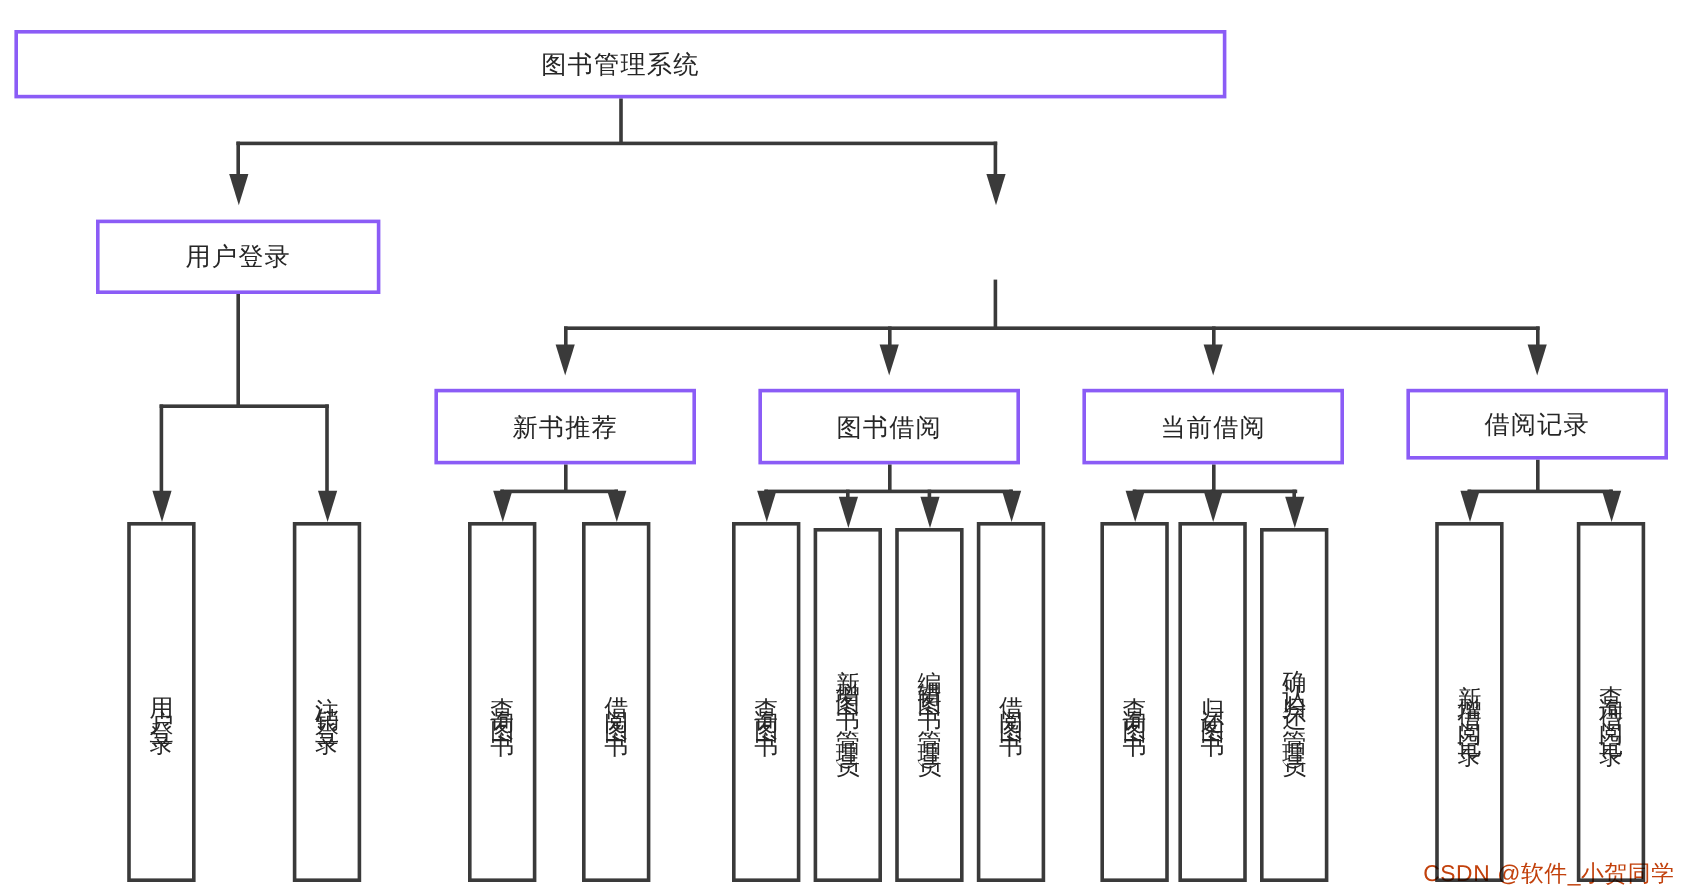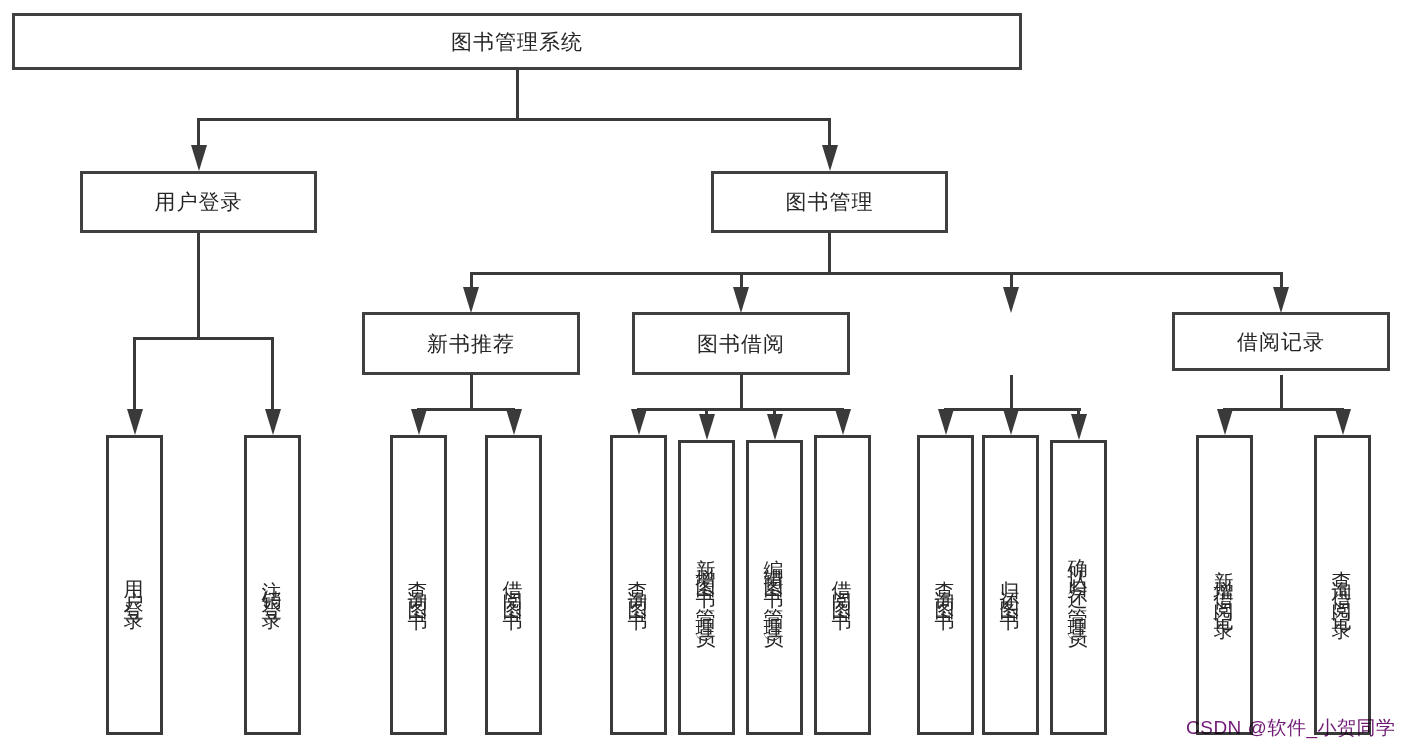--- a/index.html
+++ b/index.html
@@ -9,28 +9,29 @@
     width: 1405px;
     height: 747px;
     background: #ffffff;
     font-family: "Liberation Sans", "DejaVu Sans", sans-serif;
     color: #262626;
     overflow: hidden;
   }
   .node {
     position: absolute;
     background: #ffffff;
-    border: 3px solid #404040;
+    border: 3px solid #8b5cf6;
     display: flex;
     align-items: center;
     justify-content: center;
     font-size: 21px;
     letter-spacing: 1px;
     color: #262626;
     z-index: 2;
+    margin-top: 12px;
   }
   .leaf {
     position: absolute;
     width: 57px;
     background: #ffffff;
     border: 3px solid #3a3a3a;
     display: flex;
     align-items: center;
     justify-content: center;
     z-index: 2;
@@ -52,21 +53,21 @@
     border-right: 8px solid transparent;
     border-top: 26px solid #3a3a3a;
     z-index: 1;
   }
   .watermark {
     position: absolute;
     left: 1186px;
     top: 715px;
     font-size: 19px;
     letter-spacing: 0.5px;
-    color: #701a75;
+    color: #c2410c;
     mix-blend-mode: multiply;
     z-index: 5;
     white-space: nowrap;
   }
 </style>
 </head>
 <body>
 
 <div id="canvas">
 
@@ -126,26 +127,26 @@
   <div class="hl" style="left:1223px;top:408px;width:121px"></div>
   <div class="vl" style="left:1223px;top:408px;height:6px"></div>
   <div class="tri" style="left:1216.5px;top:409px"></div>
   <div class="vl" style="left:1341px;top:408px;height:6px"></div>
   <div class="tri" style="left:1334.5px;top:409px"></div>
 
   <div class="node" style="left:12px;top:13px;width:1010px;height:57px">图书管理系统</div>
 
   <div class="node" style="left:80px;top:171px;width:237px;height:62px">用户登录</div>
 
-  <div class="node" style="left:711px;top:171px;width:237px;height:62px">图书管理</div>
 
   <div class="node" style="left:632px;top:312px;width:218px;height:63px">图书借阅</div>
 
   <div class="node" style="left:362px;top:312px;width:218px;height:63px">新书推荐</div>
 
+  <div class="node" style="left:902px;top:312px;width:218px;height:63px">当前借阅</div>
 
   <div class="node" style="left:1172px;top:312px;width:218px;height:59px">借阅记录</div>
 
   <div class="leaf" style="left:106px;top:435px;height:300px">
     <span class="vtext">用户登录</span>
   </div>
   <div class="leaf" style="left:244px;top:435px;height:300px">
     <span class="vtext">注销登录</span>
   </div>
 

